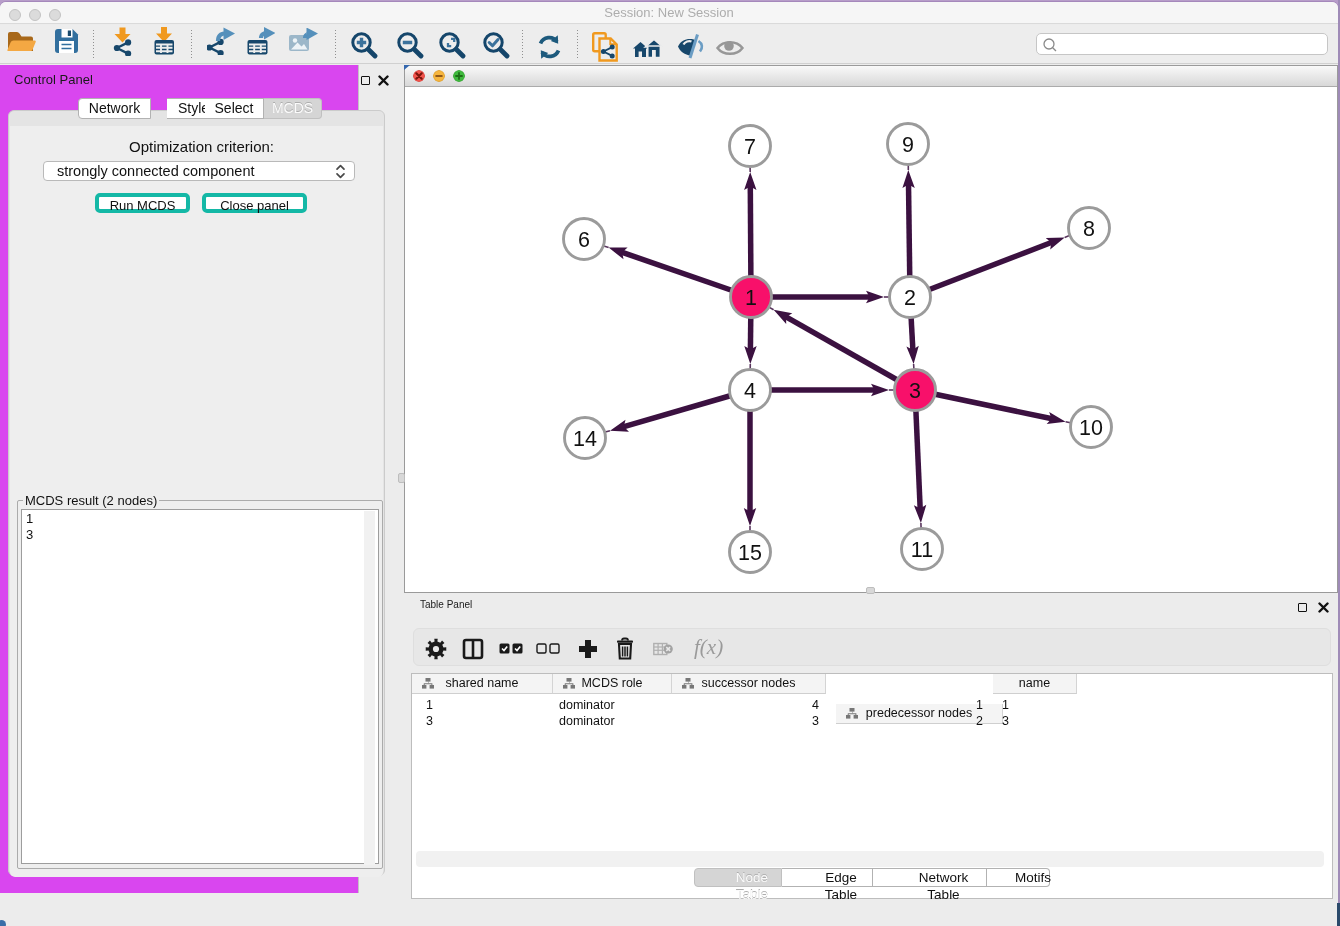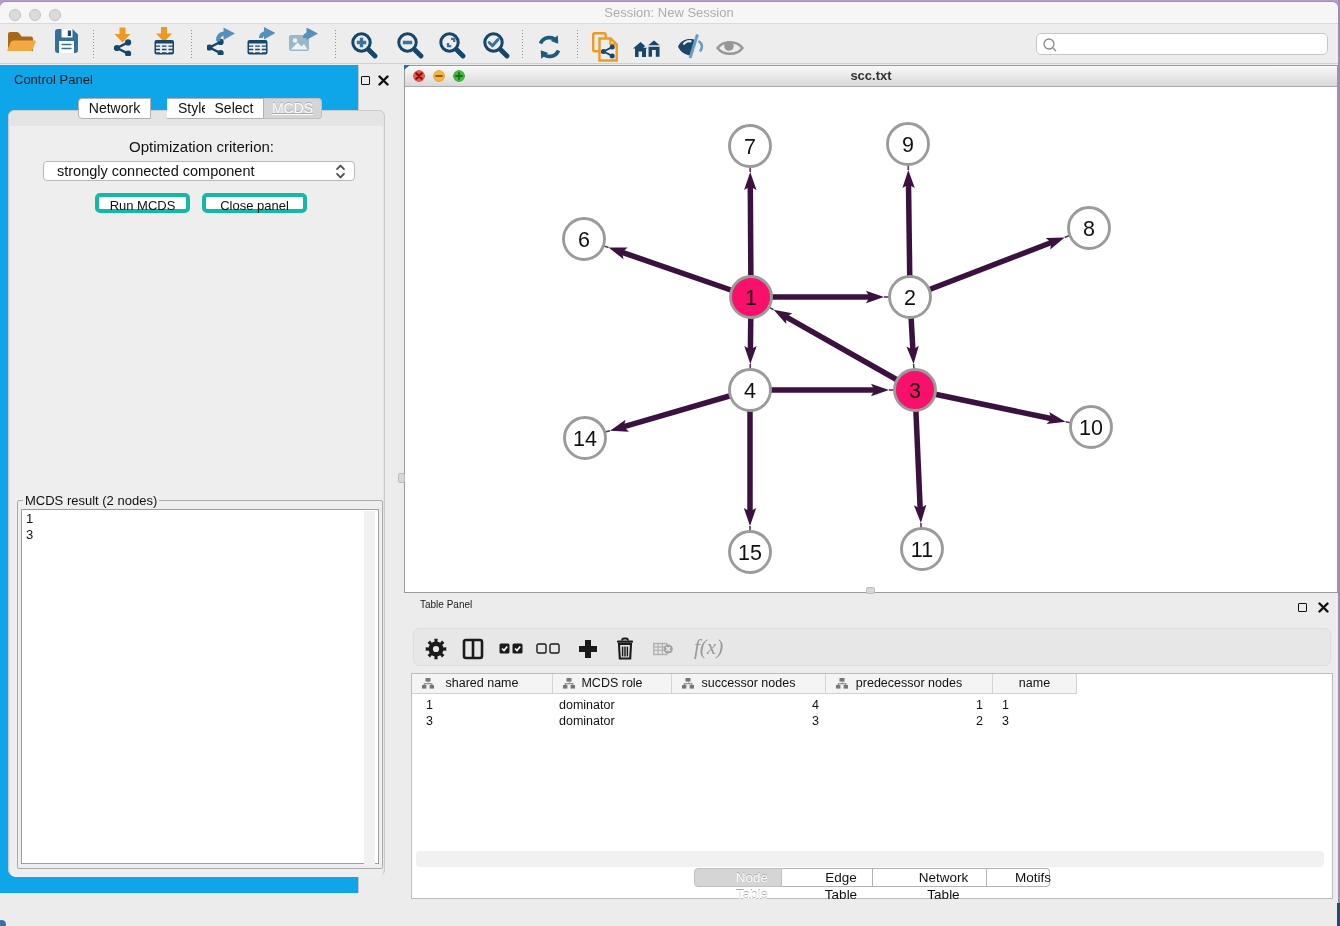--- a/index.html
+++ b/index.html
@@ -6,29 +6,29 @@
 html,body { width:1340px; height:926px; overflow:hidden; }
 body { background:#b79dc9; font-family:"Liberation Sans", sans-serif; position:relative; }
 #appwin { position:absolute; left:0; top:2px; width:1338px; height:924px; background:#ececec; border-radius:6px 6px 0 0; overflow:hidden; box-shadow:0 -1px 0 #a588bb; }
 #titlebar { position:absolute; left:0; top:0; width:1338px; height:22px; background:#f6f6f6; border-bottom:1px solid #dadada; }
 .tl { position:absolute; top:7px; width:12px; height:12px; border-radius:50%; background:#dbdbdb; border:1px solid #c3c3c3; }
 #apptitle { position:absolute; top:3px; left:0; width:1338px; text-align:center; font-size:13px; color:#adadad; }
 #toolbar { position:absolute; left:0; top:23px; width:1338px; height:39px; background:#ededed; border-bottom:1px solid #d0d0d0; }
 .sep { position:absolute; top:5px; height:28px; width:1px; background-image:linear-gradient(#909090 34%, transparent 34%); background-size:1px 3px; }
 .tbi { position:absolute; }
 #searchbox { position:absolute; left:1036px; top:8px; width:292px; height:22px; background:#fff; border:1px solid #c6c6c6; border-radius:5px; }
-#cpanel { position:absolute; left:0; top:63px; width:359px; height:828px; background:#0ea5e9; border-right:1px solid #c4c4c4; }
+#cpanel { position:absolute; left:0; top:63px; width:359px; height:828px; background:#d946ef; border-right:1px solid #c4c4c4; }
 #cp-title { position:absolute; left:14px; top:7px; font-size:13px; color:#1a1a1a; }
 .winbtn-sq { position:absolute; width:9px; height:9px; border:1.5px solid #111; border-radius:1px; }
 .winbtn-x { position:absolute; }
 .tabrow { position:absolute; height:21px; z-index:5; }
 .tab { position:absolute; top:0; height:21px; background:#fff; border:1px solid #b2b2b2; border-left:none; font-size:14px; color:#111; text-align:center; line-height:19px; }
 .tab.first { border-left:1px solid #b2b2b2; border-radius:4px 0 0 4px; }
 .tab.last { border-radius:0 4px 4px 0; }
-.tab.dis { background:#d5d5d5; border-color:#c0c0c0; color:#fbfbfb; text-shadow:0 -1px 0 #adadad;text-decoration:underline; }
+.tab.dis { background:#d5d5d5; border-color:#c0c0c0; color:#fbfbfb; text-shadow:0 -1px 0 #adadad; }
 #cp-box { position:absolute; left:8px; top:45px; width:377px; height:766px; background:#e4e4e4; border:1px solid #cbcbcb; border-radius:6px; }
 #cp-inner { position:absolute; left:1px; top:15px; width:373px; height:751px; background:#eeeeee; border-radius:0 0 5px 5px; }
 #optlabel { position:absolute; left:5px; top:27px; width:375px; text-align:center; font-size:15px; color:#111; }
 #combo { position:absolute; left:34px; top:50px; width:312px; height:20px; background:#fff; border:1px solid #b9b9b9; border-radius:4px; font-size:14.5px; color:#111; line-height:18px; padding-left:13px; }
 .btn { position:absolute; height:20px; background:#fff; border:4px solid #14b8a6; border-radius:5px; font-size:13px; color:#111; text-align:center; line-height:18px; }
 #fieldset { position:absolute; left:8px; top:389px; width:366px; height:369px; border:1px solid #ababab; border-radius:2px; }
 #fs-legend { position:absolute; left:5px; top:-8px; background:#eeeeee; padding:0 2px; font-size:13px; color:#111; }
 #fs-white { position:absolute; left:3px; top:8px; width:358px; height:355px; background:#fff; border:1px solid #9d9d9d; }
 #fs-scroll { position:absolute; right:3px; top:1px; width:11px; height:354px; background:#f1f1f1; }
 #fs-text { position:absolute; left:4px; top:1px; font-size:13px; color:#111; line-height:16px; }
@@ -223,21 +223,20 @@
           <path d="M3.6 3.6 L9.4 9.4 M9.4 3.6 L3.6 9.4" stroke="#7a150c" stroke-width="2.3" stroke-linecap="round"></path>
         </svg>
       <svg class="nwtl" style="left:28px;" width="12" height="12" viewBox="0 0 13 13">
           <circle cx="6.5" cy="6.5" r="6" fill="#f6b53e" stroke="#dda02c" stroke-width="1"></circle>
           <path d="M3.4 6.5 L9.6 6.5" stroke="#90591a" stroke-width="2" stroke-linecap="round"></path>
         </svg>
       <svg class="nwtl" style="left:48px;" width="12" height="12" viewBox="0 0 13 13">
           <circle cx="6.5" cy="6.5" r="6" fill="#40ba3e" stroke="#34a533" stroke-width="1"></circle>
           <path d="M6.5 3.2 L6.5 9.8 M3.2 6.5 L9.8 6.5" stroke="#1c6e16" stroke-width="1.9" stroke-linecap="round"></path>
         </svg>
-      <div id="nw-title">scc.txt</div>
     </div>
     <svg id="graph" width="932" height="505" style="position:absolute; left:0; top:22px;" viewBox="0 0 932 505">
     <line x1="346.0" y1="209.0" x2="345.3" y2="97.8" stroke="#3b1140" stroke-width="5.5"></line>
     <polygon points="345.2,84.0 351.5,102.0 345.3,98.4 339.1,102.0" fill="#3b1140"></polygon>
     <line x1="345.2" y1="84.0" x2="345.1" y2="79.0" stroke="#3b1140" stroke-width="1.6" opacity="0.85"></line>
     <line x1="346.0" y1="209.0" x2="216.6" y2="164.1" stroke="#3b1140" stroke-width="5.5"></line>
     <polygon points="203.6,159.5 222.6,159.6 217.2,164.3 218.5,171.3" fill="#3b1140"></polygon>
     <line x1="203.6" y1="159.5" x2="198.8" y2="157.9" stroke="#3b1140" stroke-width="1.6" opacity="0.85"></line>
     <line x1="346.0" y1="209.0" x2="465.2" y2="209.0" stroke="#3b1140" stroke-width="5.5"></line>
     <polygon points="479.0,209.0 461.0,215.2 464.6,209.0 461.0,202.8" fill="#3b1140"></polygon>
@@ -372,21 +371,21 @@
             </g>
           </svg>MCDS role</div>
     <div class="th" style="left:260px;width:154px;"><svg width="12" height="11" viewBox="0 0 12 11" style="position:absolute;left:10px;top:4px;">
             <g fill="#777">
               <rect x="3.5" y="0" width="5" height="3.6"></rect>
               <rect x="0" y="7" width="4.4" height="3.6"></rect>
               <rect x="7.6" y="7" width="4.4" height="3.6"></rect>
               <path d="M5.7 3.6 h0.9 v2 H6.6z M2 5.2 h8.3 v1 H2z M1.7 5.6 h1 v2 h-1z M9.4 5.6 h1 v2 h-1z"></path>
             </g>
           </svg>successor nodes</div>
-    <div class="th" style="left:414px;width:167px;"><svg width="12" height="11" viewBox="0 0 12 11" style="position:absolute;left:10px;top:4px;">
+    <div class="th" style="left:424px;width:167px;margin-top:30px;"><svg width="12" height="11" viewBox="0 0 12 11" style="position:absolute;left:10px;top:4px;">
             <g fill="#777">
               <rect x="3.5" y="0" width="5" height="3.6"></rect>
               <rect x="0" y="7" width="4.4" height="3.6"></rect>
               <rect x="7.6" y="7" width="4.4" height="3.6"></rect>
               <path d="M5.7 3.6 h0.9 v2 H6.6z M2 5.2 h8.3 v1 H2z M1.7 5.6 h1 v2 h-1z M9.4 5.6 h1 v2 h-1z"></path>
             </g>
           </svg>predecessor nodes</div>
     <div class="th" style="left:581px;width:84px;">name</div>
     <div class="td" style="left:14px;top:24px;">1</div>
     <div class="td" style="left:147px;top:24px;">dominator</div>

